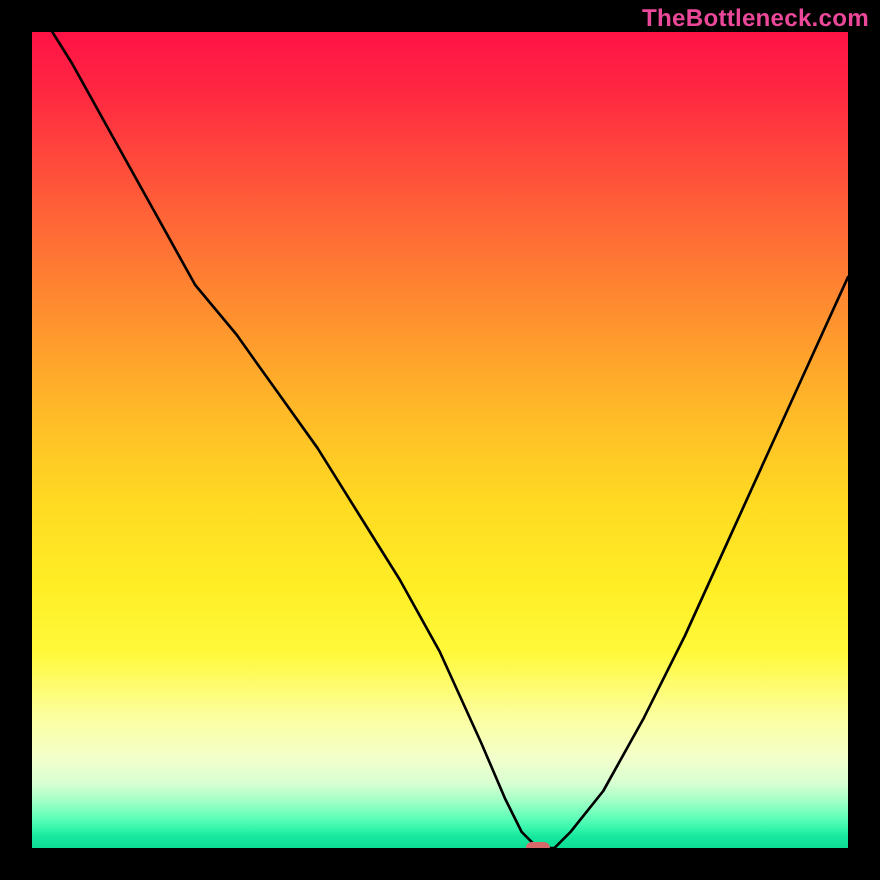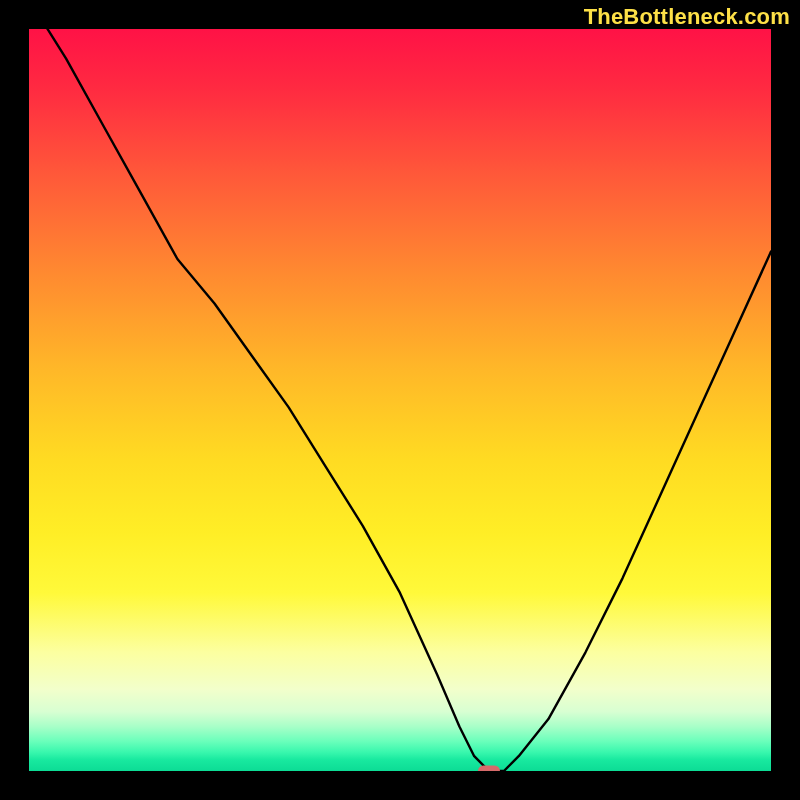--- a/index.html
+++ b/index.html
@@ -14,21 +14,21 @@
   .frame {
     position: relative;
     width: 800px;
     height: 800px;
     background: #000;
   }
   .watermark {
     position: absolute;
     top: 4px;
     right: 10px;
-    color: #fde047;
+    color: #ec4899;
     font-size: 22px;
     font-weight: 600;
     letter-spacing: 0.2px;
     z-index: 10;
   }
   .plot-area {
     position: absolute;
     left: 29px;
     top: 29px;
     width: 742px;

